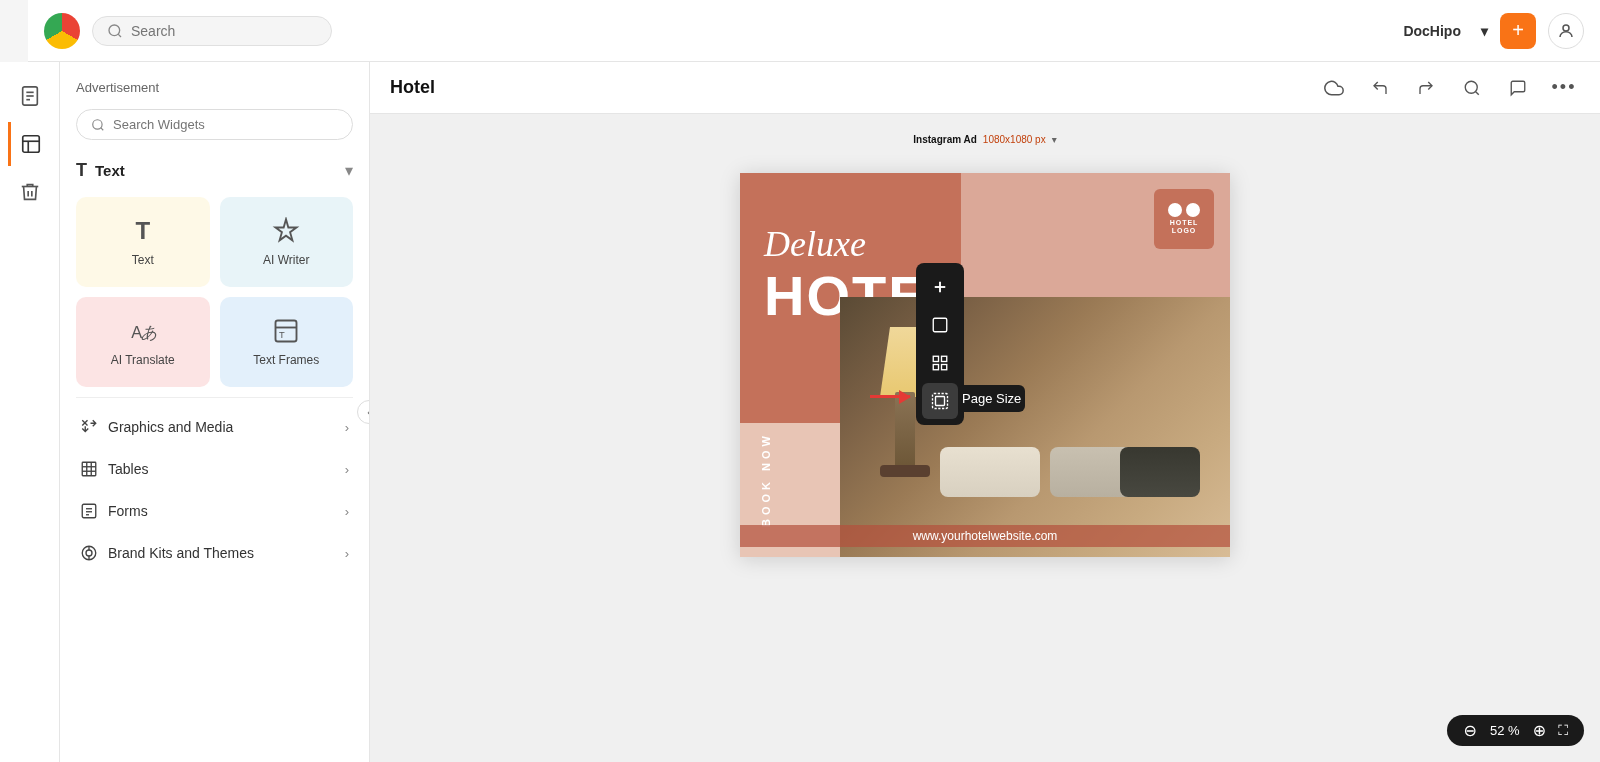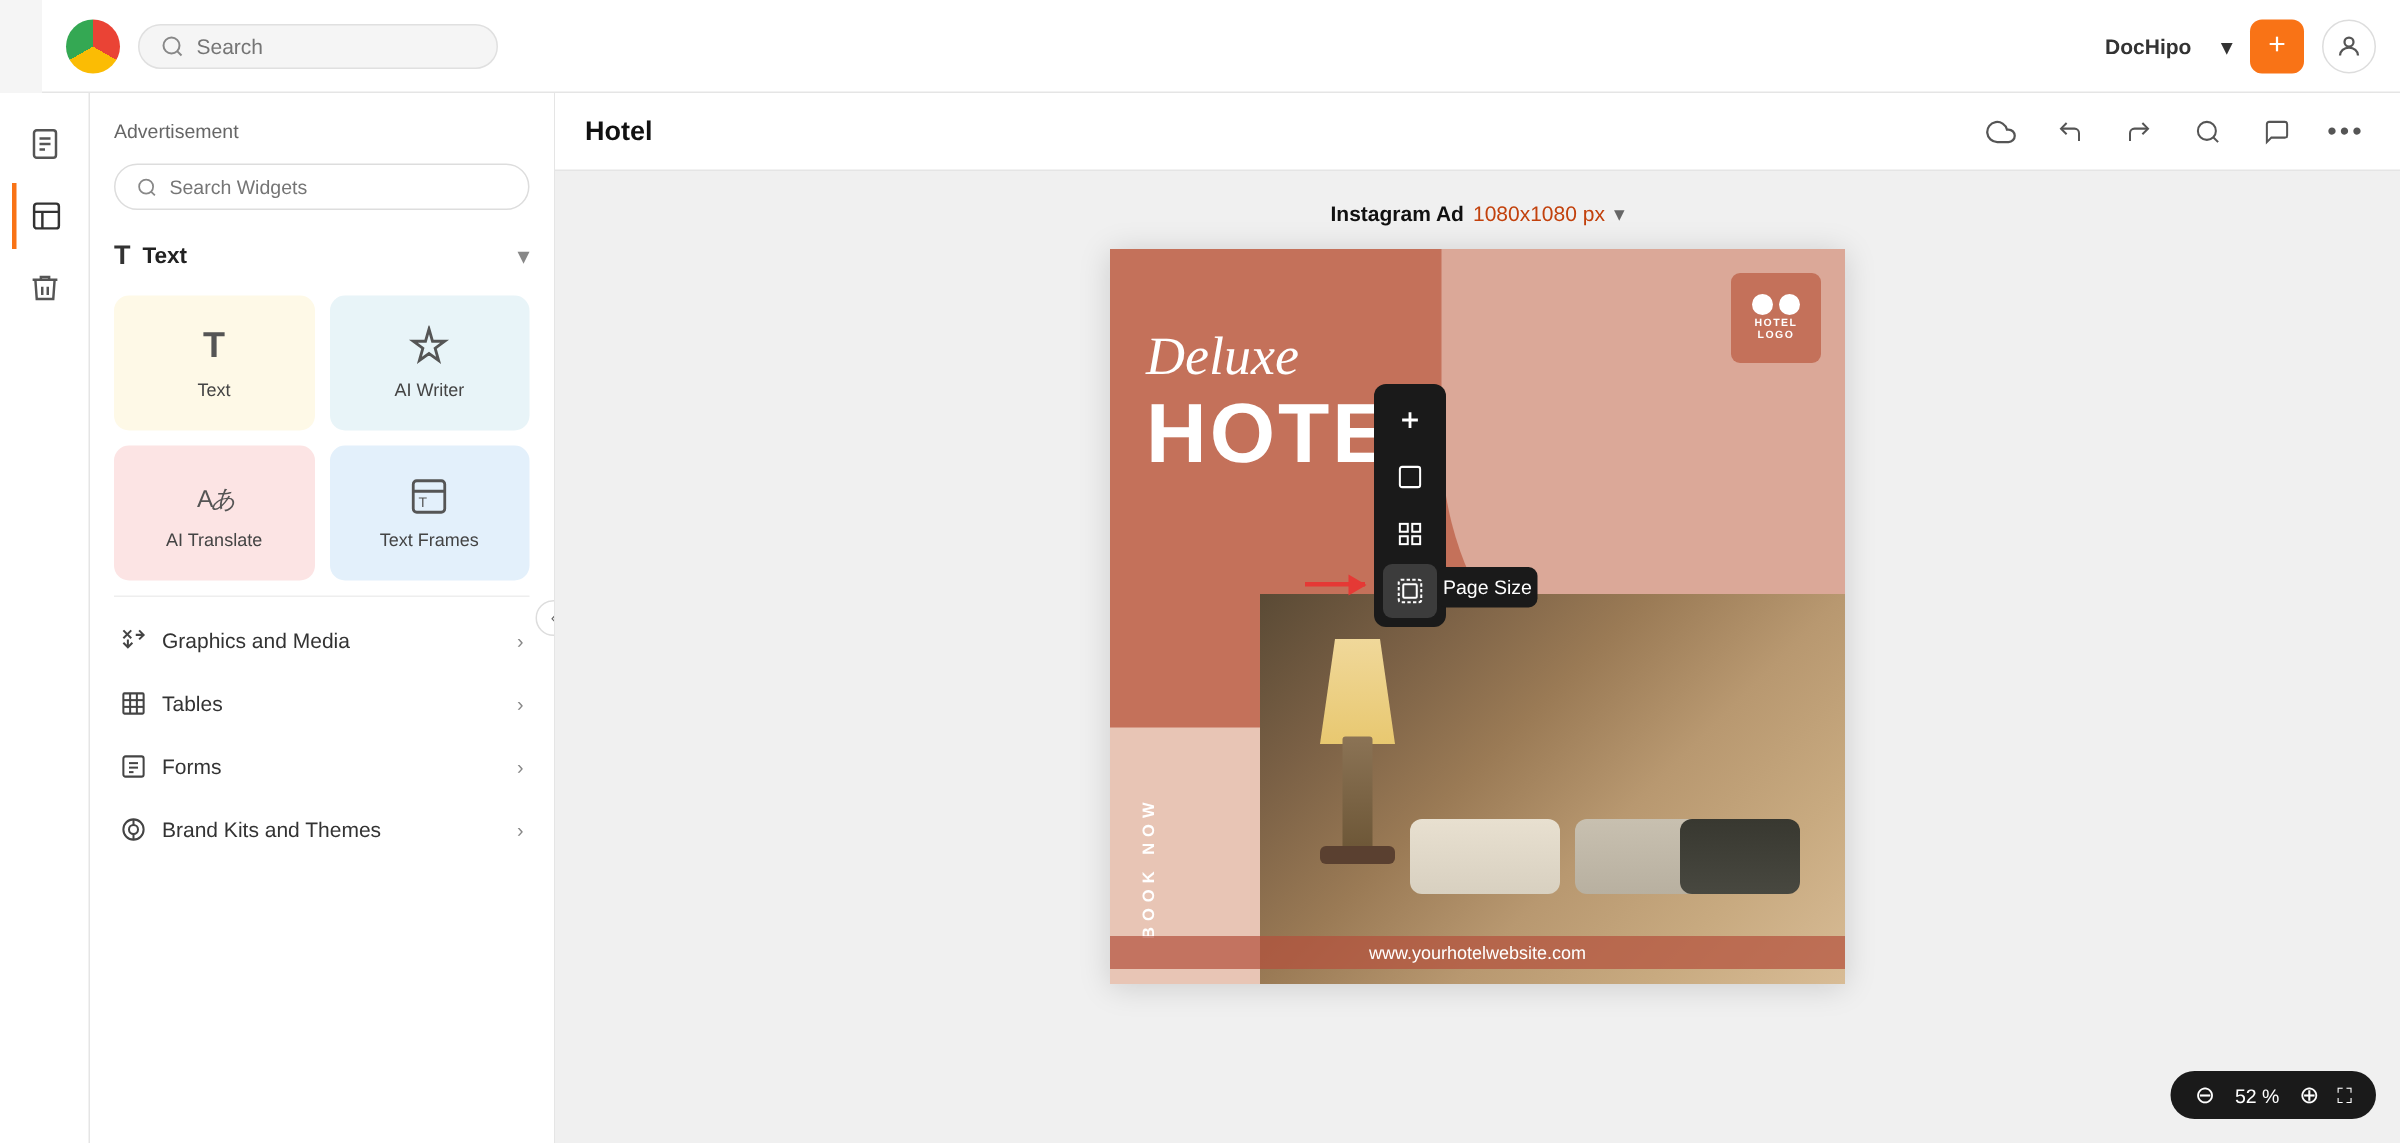--- a/index.html
+++ b/index.html
@@ -133,30 +133,30 @@
     .canvas-toolbar-right {
       margin-left: auto; display: flex; align-items: center; gap: 14px;
     }
     .toolbar-icon { width: 32px; height: 32px; display: flex; align-items: center; justify-content: center; cursor: pointer; border-radius: 6px; color: #555; font-size: 16px; }
 
     .canvas-content {
       flex: 1; display: flex; flex-direction: column; align-items: center;
       padding: 20px; position: relative; overflow: hidden;
     }
     .page-size-selector {
-      display: flex; gap: 6px;
-      margin-bottom: 16px; font-size: 14px;
+      display: flex; align-items: center; gap: 6px;
+      margin-bottom: 28px; font-size: 10px;
     }
     .page-size-label { font-weight: 700; color: #111; }
     .page-size-value { color: #c2410c; }
     .chevron-down { color: #666; }
 
     
     .design-canvas {
-      width: 490px; height: 490px; background: #c4836a;
+      width: 490px; height: 384px; background: #c4836a;
       border-radius: 0; position: relative; overflow: hidden; flex-shrink: 0;
       box-shadow: 0 2px 20px rgba(0,0,0,0.15);
     }
     .canvas-peach-bg {
       position: absolute; top: 0; left: 0; width: 100%; height: 100%;
       background: #e8c5b5;
     }
     .canvas-orange-shape {
       position: absolute; top: 0; left: 0;
       width: 100%; height: 65%;

